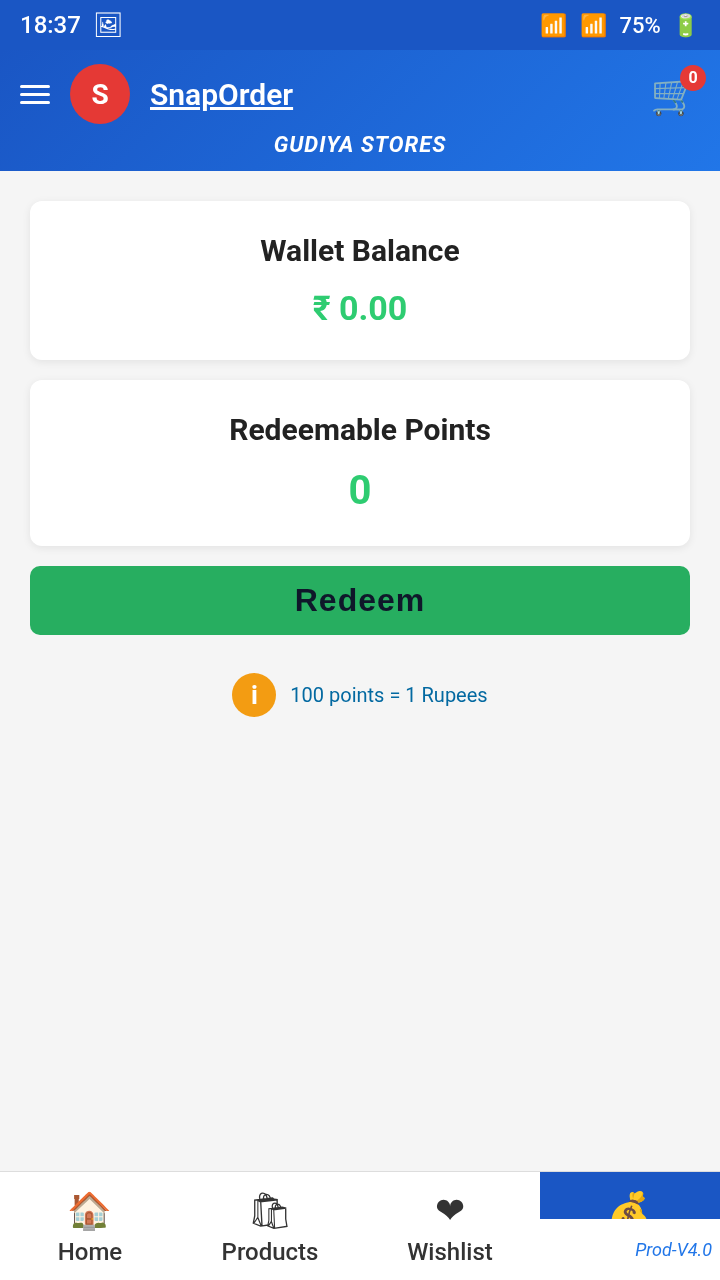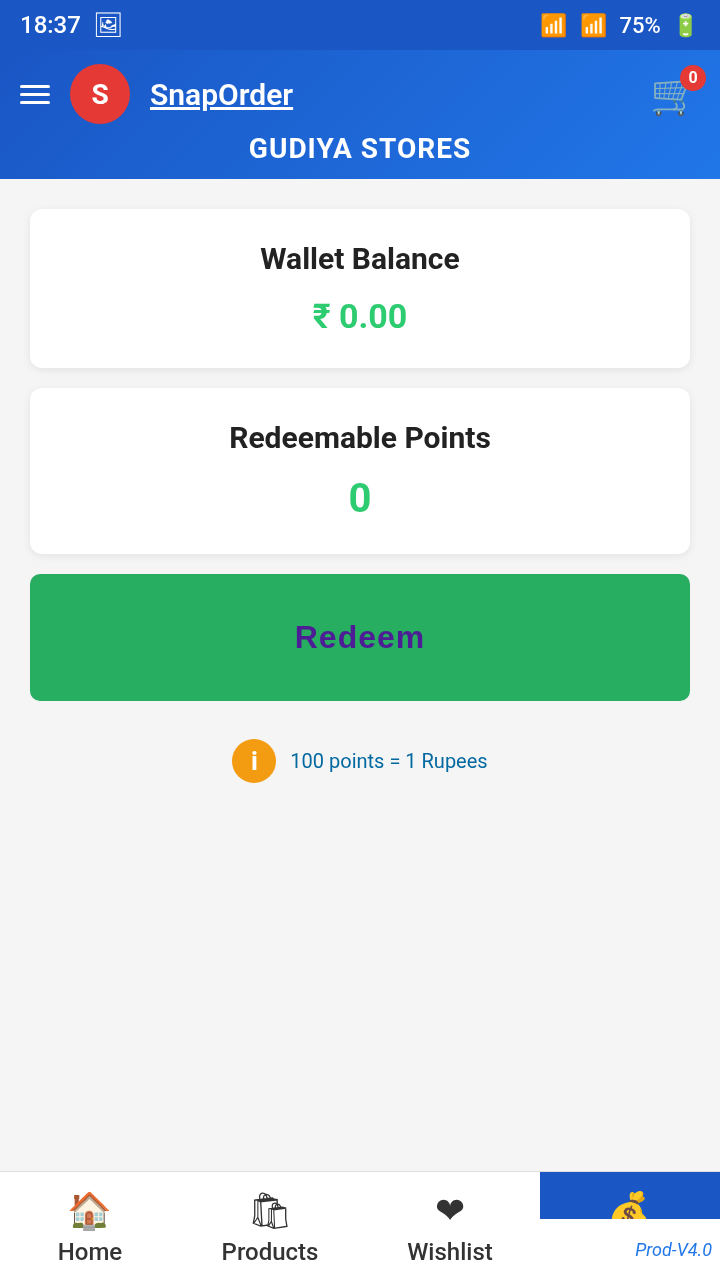--- a/index.html
+++ b/index.html
@@ -105,24 +105,25 @@
       height: 26px;
       font-size: 16px;
       font-weight: bold;
       display: flex;
       align-items: center;
       justify-content: center;
     }
     .store-name {
       color: white;
       text-align: center;
-      font-size: 28px;
+      font-size: 22px;
       font-weight: 700;
       letter-spacing: 1px;
       padding-bottom: 6px;
+      font-style: italic;
     }
 
     
     .main-content {
       padding: 30px 30px 0 30px;
       background: #f5f5f5;
       min-height: 900px;
     }
 
     
@@ -148,24 +149,24 @@
     .card-value-green-large {
       font-size: 40px;
       font-weight: 700;
       color: #2ecc71;
     }
 
     
     .redeem-btn {
       width: 100%;
       background: #27ae60;
-      color: #4c1d95;
+      color: #0f172a;
       border: none;
       border-radius: 10px;
-      padding: 45px;
+      padding: 16px;
       font-size: 32px;
       font-weight: 600;
       cursor: pointer;
       margin-bottom: 28px;
       letter-spacing: 1px;
     }
 
     
     .info-row {
       display: flex;

